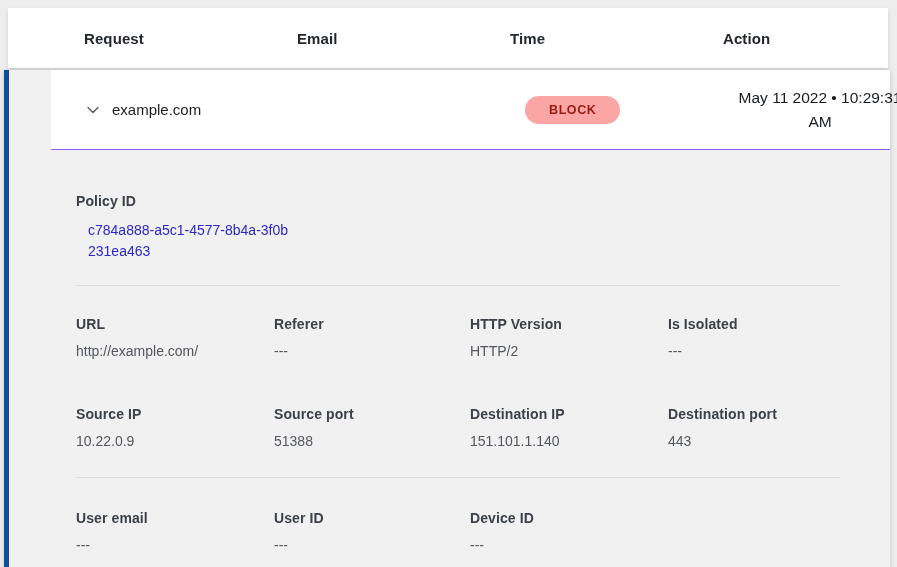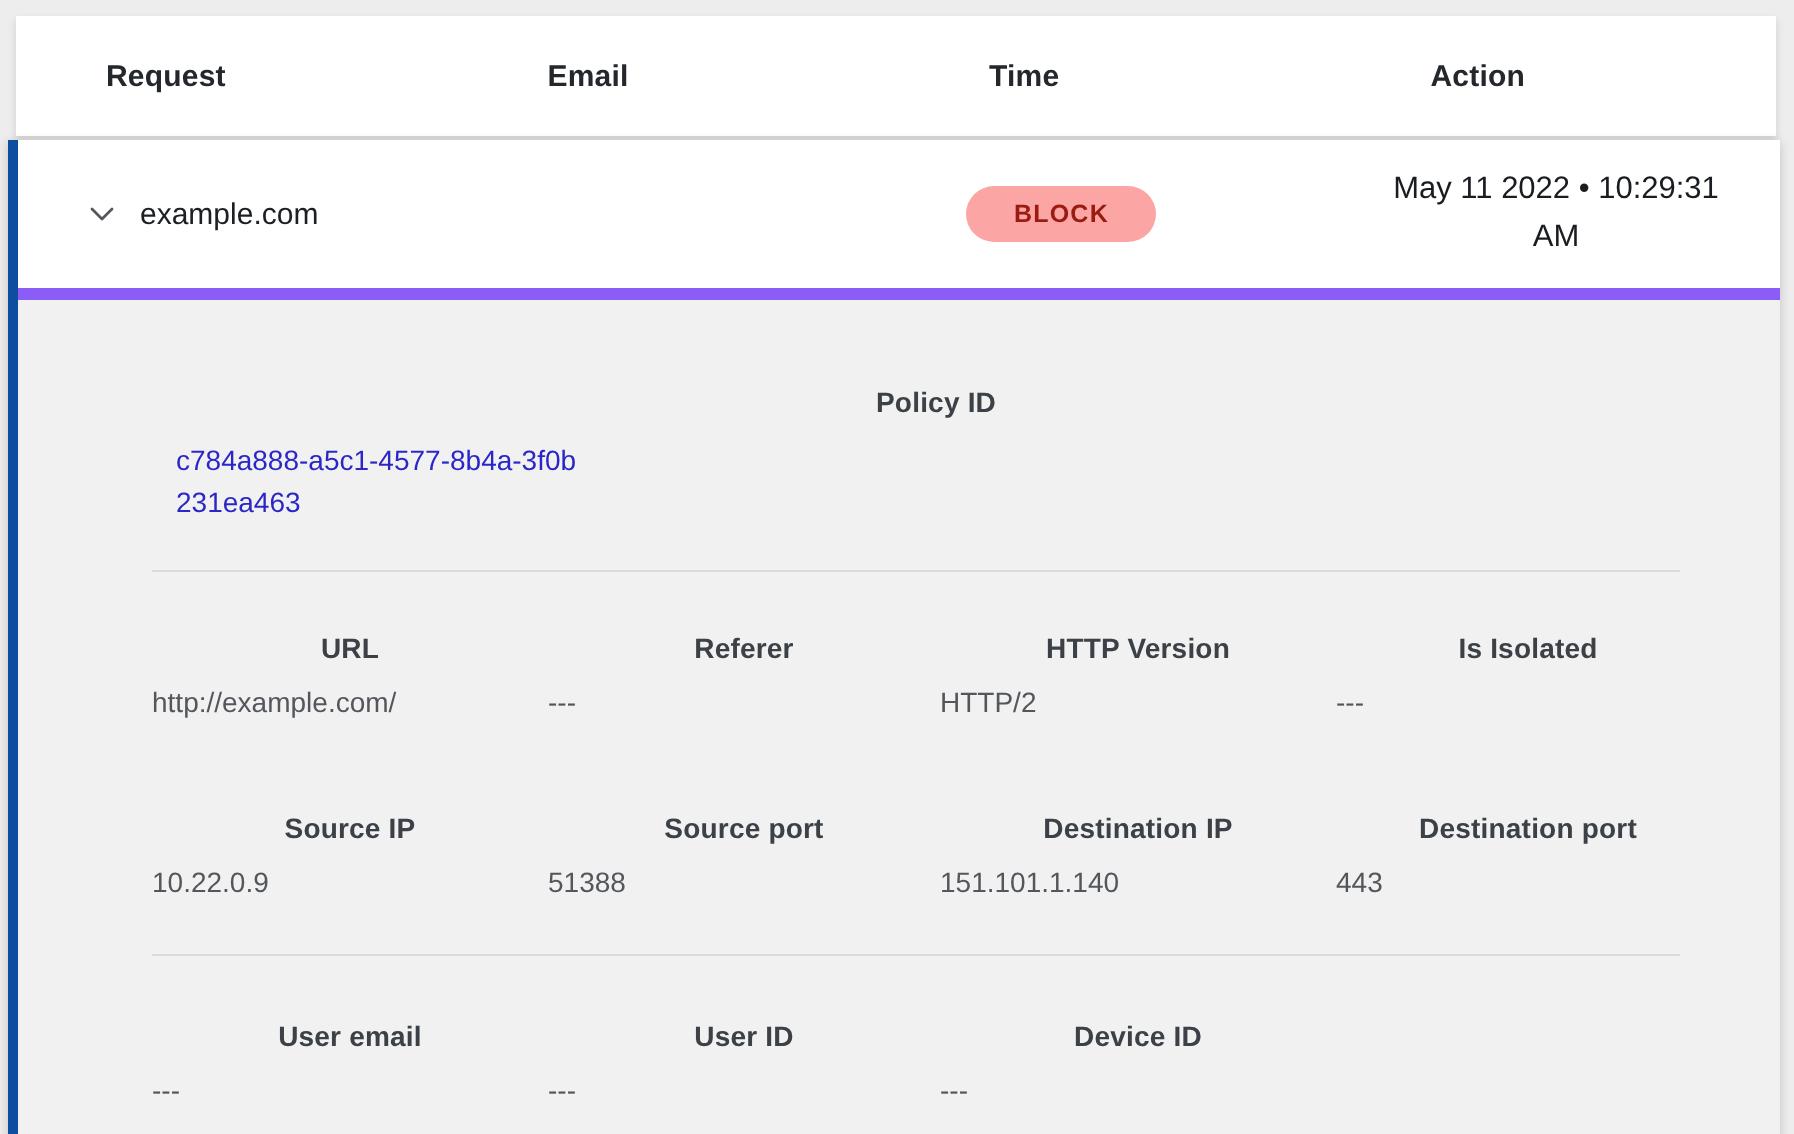--- a/index.html
+++ b/index.html
@@ -11,21 +11,21 @@
   }
   
   .table-header {
     position: absolute;
     left: 8px; top: 8px;
     width: 880px; height: 60px;
     background: #ffffff;
     box-shadow: 0 2px 4px rgba(0,0,0,0.12);
     display: flex;
     align-items: center;
-    padding-left: 45px;
+    padding-left: 76px;
     z-index: 1;
     gap: 48px;
   }
   .table-header .hcell {
     width: 206px;
     font-size: 15px;
     font-weight: 700;
     color: #24282d;
     letter-spacing: 0.1px;
   }
@@ -36,24 +36,25 @@
     width: 886px;
     min-height: 510px;
     border-left: 5px solid #0d4e9e;
     box-shadow: 0 1px 5px rgba(0,0,0,0.18);
     z-index: 2;
     background: #f1f1f2;
   }
   .data-row {
     height: 80px;
     background: #ffffff;
-    border-bottom: 6px solid #8b5cf6;
+    border-bottom: 1px solid #8b5cf6;
     display: flex;
     align-items: center;
     position: relative;
+    margin-left: 42px;
   }
   .chevron-wrap {
     position: absolute;
     left: 30px; top: 50%;
     transform: translateY(-50%);
     width: 24px; height: 24px;
     display: flex; align-items: center; justify-content: center;
     cursor: pointer;
   }
   .cell-request {
@@ -83,21 +84,20 @@
   
   .detail-panel {
     background: #f1f1f2;
     padding: 43px 30px 40px 67px;
   }
   .field-label {
     font-size: 14px;
     font-weight: 700;
     color: #3c4147;
     letter-spacing: 0.1px;
-    text-align: center;
   }
   .field-value {
     margin-top: 11px;
     font-size: 14px;
     color: #53575c;
   }
   .policy-link {
     display: inline-block;
     margin-top: 11px;
     max-width: 205px;

